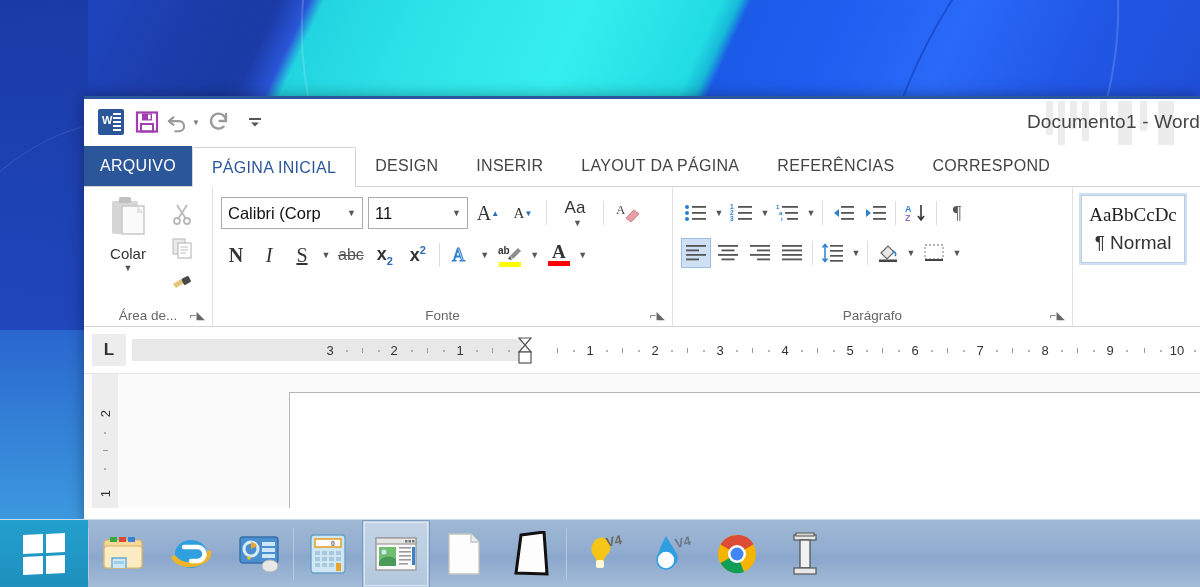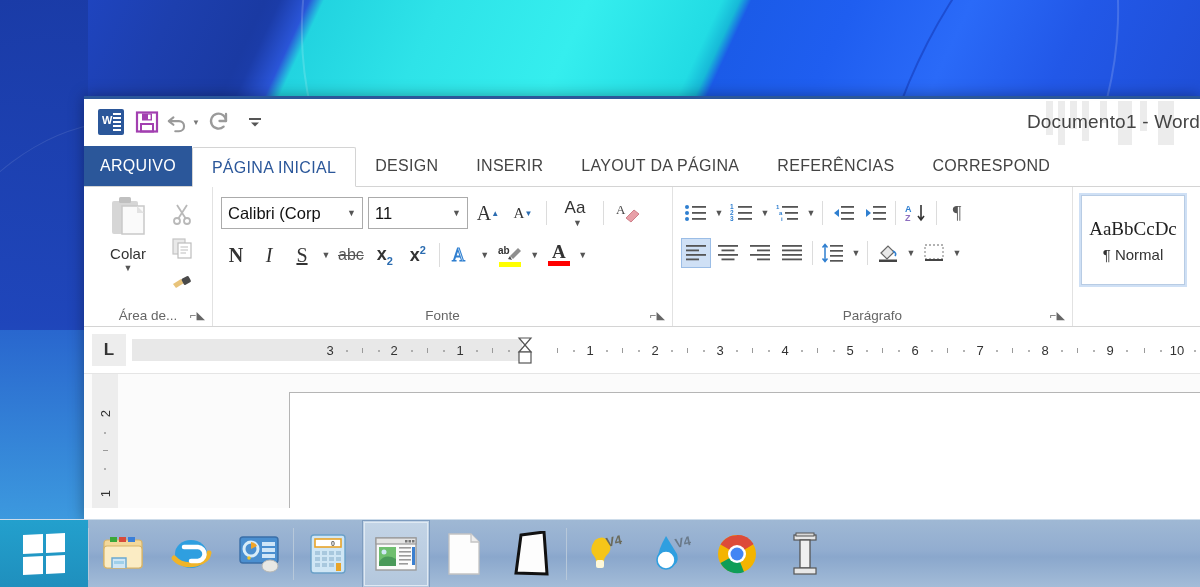--- a/index.html
+++ b/index.html
@@ -177,27 +177,27 @@
   .p-row2 { display: flex; align-items: center; gap: 2px; padding-top: 10px; }
   .p-btn {
     width: 30px; height: 30px; display:flex; align-items:center; justify-content:center;
   }
   .p-btn.sel { background:#cfe0f5; border:1px solid #9bbde6; }
   .caret-dd { font-size: 9px; color:#555; width: 12px; text-align:center; }
 
   
   .styles-wrap { padding: 8px 6px 0 8px; }
   .style-card {
-    width: 104px; height: 90px; border: 1px solid #b8cce4; background:#fff;
+    width: 104px; height: 68px; border: 1px solid #b8cce4; background:#fff;
     box-shadow: 0 0 0 2px #cfe0f5;
     display:flex; flex-direction:column; align-items:center; justify-content:center;
     overflow:hidden;
   }
   .style-sample { font-size: 19px; color:#222; font-family:"Liberation Serif", serif; white-space:nowrap;}
-  .style-name { font-size: 15px; color:#333; margin-top:6px; white-space:nowrap;}
+  .style-name { font-size: 19px; color:#333; margin-top:6px; white-space:nowrap;}
 
   
   .ruler-row { height: 46px; display: flex; align-items: center; background:#fff; }
   .tabsel {
     width: 34px; height: 32px; margin-left: 8px; background:#ededed;
     display:flex; align-items:center; justify-content:center;
     font-size: 17px; font-weight:bold; color:#333; font-family:"Liberation Sans", sans-serif;
   }
   .hruler {
     position: relative; flex:1; height: 22px; margin-left: 6px; margin-right: 0px;

